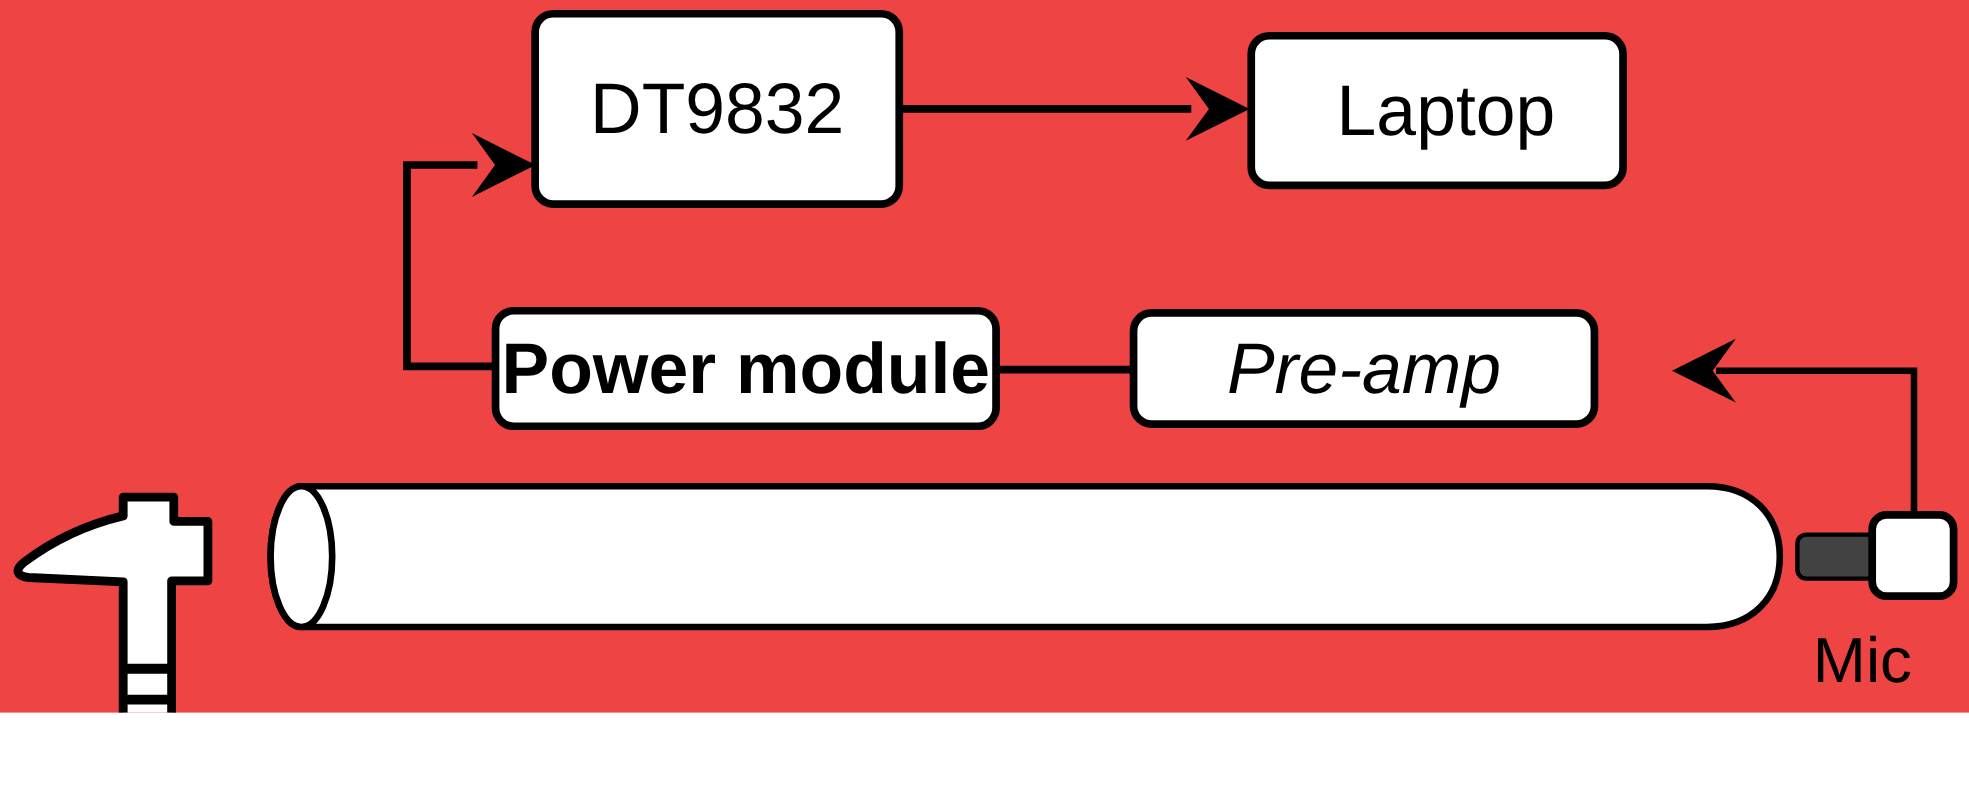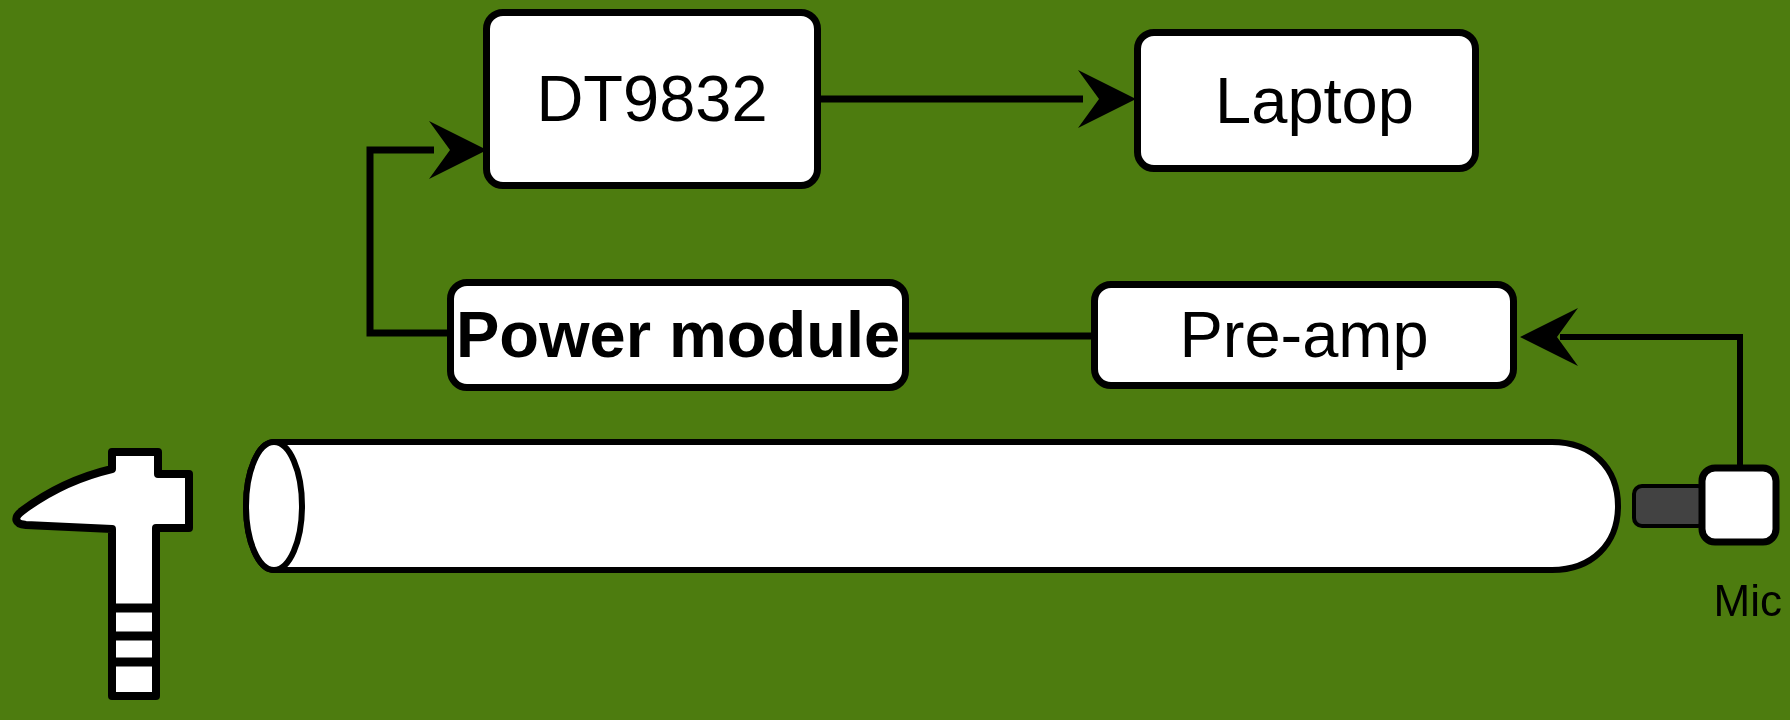--- a/index.html
+++ b/index.html
@@ -3,22 +3,22 @@
 <meta charset="utf-8">
 <style>
   html, body {
     margin: 0;
     padding: 0;
     background: #ffffff;
   }
   #canvas {
     position: relative;
     width: 1790px;
-    height: 720px;
-    background: #4d7c0f;
+    height: 648px;
+    background: #ef4444;
     font-family: "Liberation Sans", sans-serif;
     color: #000000;
     overflow: hidden;
   }
   #wires {
     position: absolute;
     left: 0;
     top: 0;
     width: 1790px;
     height: 720px;
@@ -34,26 +34,26 @@
     align-items: center;
     justify-content: center;
     text-align: center;
     font-size: 65px;
     line-height: 78px;
     white-space: nowrap;
   }
   #node-adc      { left: 483px;  top: 9px;   width: 338px; height: 180px; }
   #node-laptop   { left: 1134px; top: 29px;  width: 345px; height: 143px; padding-left: 16px; }
   #node-power    { left: 447px;  top: 279px; width: 462px; height: 112px; font-weight: bold; }
-  #node-preamp   { left: 1091px; top: 281px; width: 426px; height: 108px; }
+  #node-preamp   { left: 1027px; top: 281px; width: 426px; height: 108px; font-style: italic; }
   .floating-label {
     position: absolute;
-    font-size: 44px;
+    font-size: 58px;
     line-height: 70px;
-    text-align: right;
+    text-align: left;
     white-space: nowrap;
   }
   #mic-label { left: 1648px; top: 566px; width: 134px; }
 </style>
 </head>
 <body>
 
 <div id="canvas">
 
   <svg id="wires" viewBox="0 0 1790 720" xmlns="http://www.w3.org/2000/svg">

